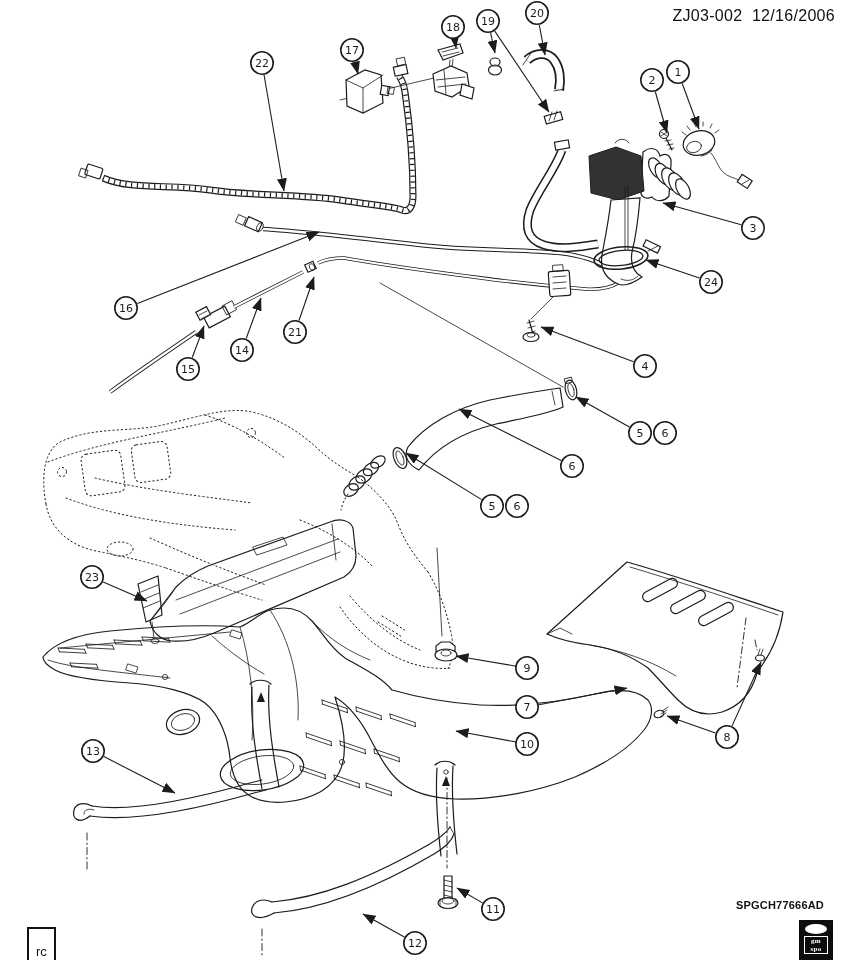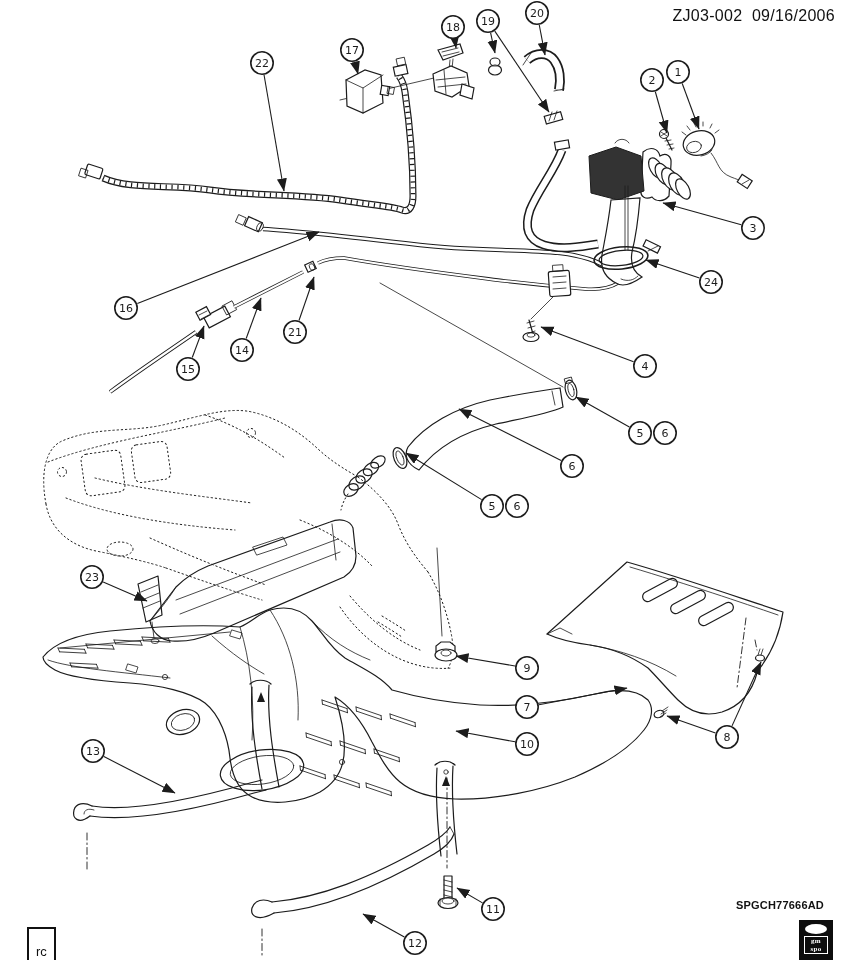--- a/index.html
+++ b/index.html
@@ -28,21 +28,21 @@
   .logo .oval{width:22px;height:10px;background:#fff;border-radius:50%;margin:3px auto 2px auto;}
   .logo .cells{margin:0 4px;border:1px solid #fff;}
   .logo .cells div{color:#fff;font-family:"Liberation Serif",serif;font-weight:700;font-size:7px;
                    line-height:8px;text-align:center;letter-spacing:.3px;}
 </style>
 </head>
 <body>
 
 <div id="stage">
 
-  <div class="hdr"><span>ZJ03-002</span><span>  </span><span>09/16/2006</span></div>
+  <div class="hdr"><span>ZJ03-002</span><span>  </span><span>12/16/2006</span></div>
 
   <svg id="art" width="851" height="960" viewBox="0 0 851 960">
     <defs>
       <marker id="arw" markerUnits="userSpaceOnUse" markerWidth="14" markerHeight="11" refX="12.5" refY="5" orient="auto">
         <path d="M0,0 L13,5 L0,10 Z" fill="#1c1c1c"></path>
       </marker>
       <g id="sp-slot">
         <path class="ln thin" d="M0,0 l26,5 M1,4 l26,5 M0,0 l1,4 M26,5 l1,4"></path>
       </g>
       <g id="hs-slot">

